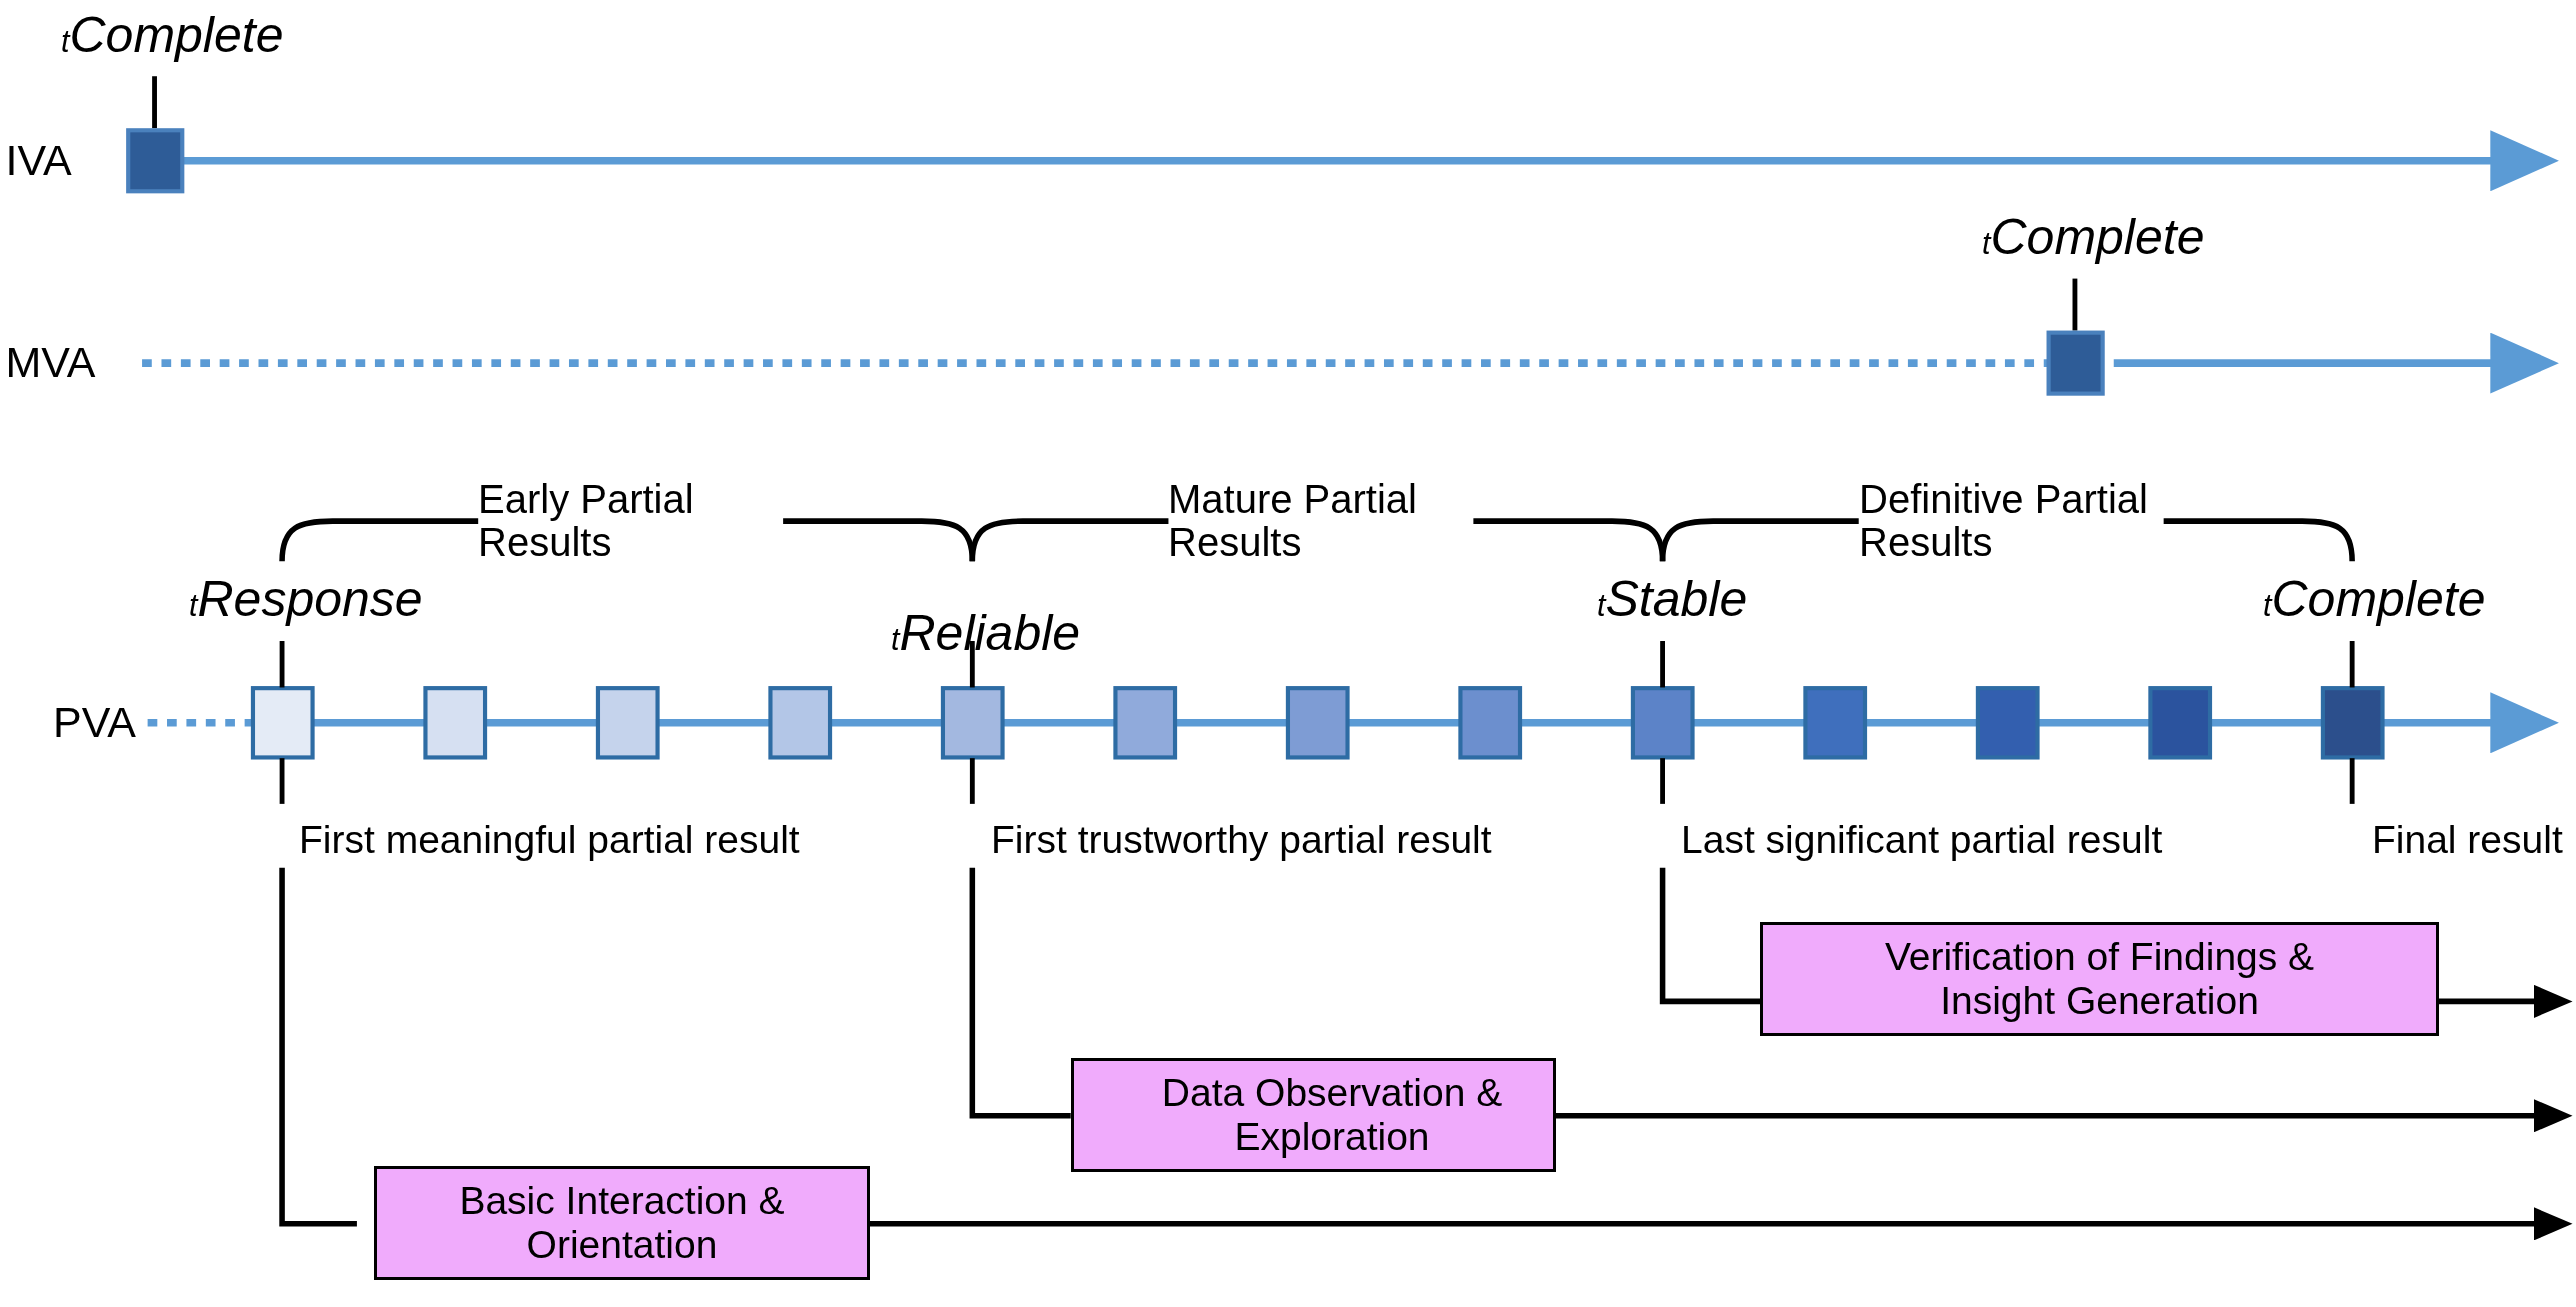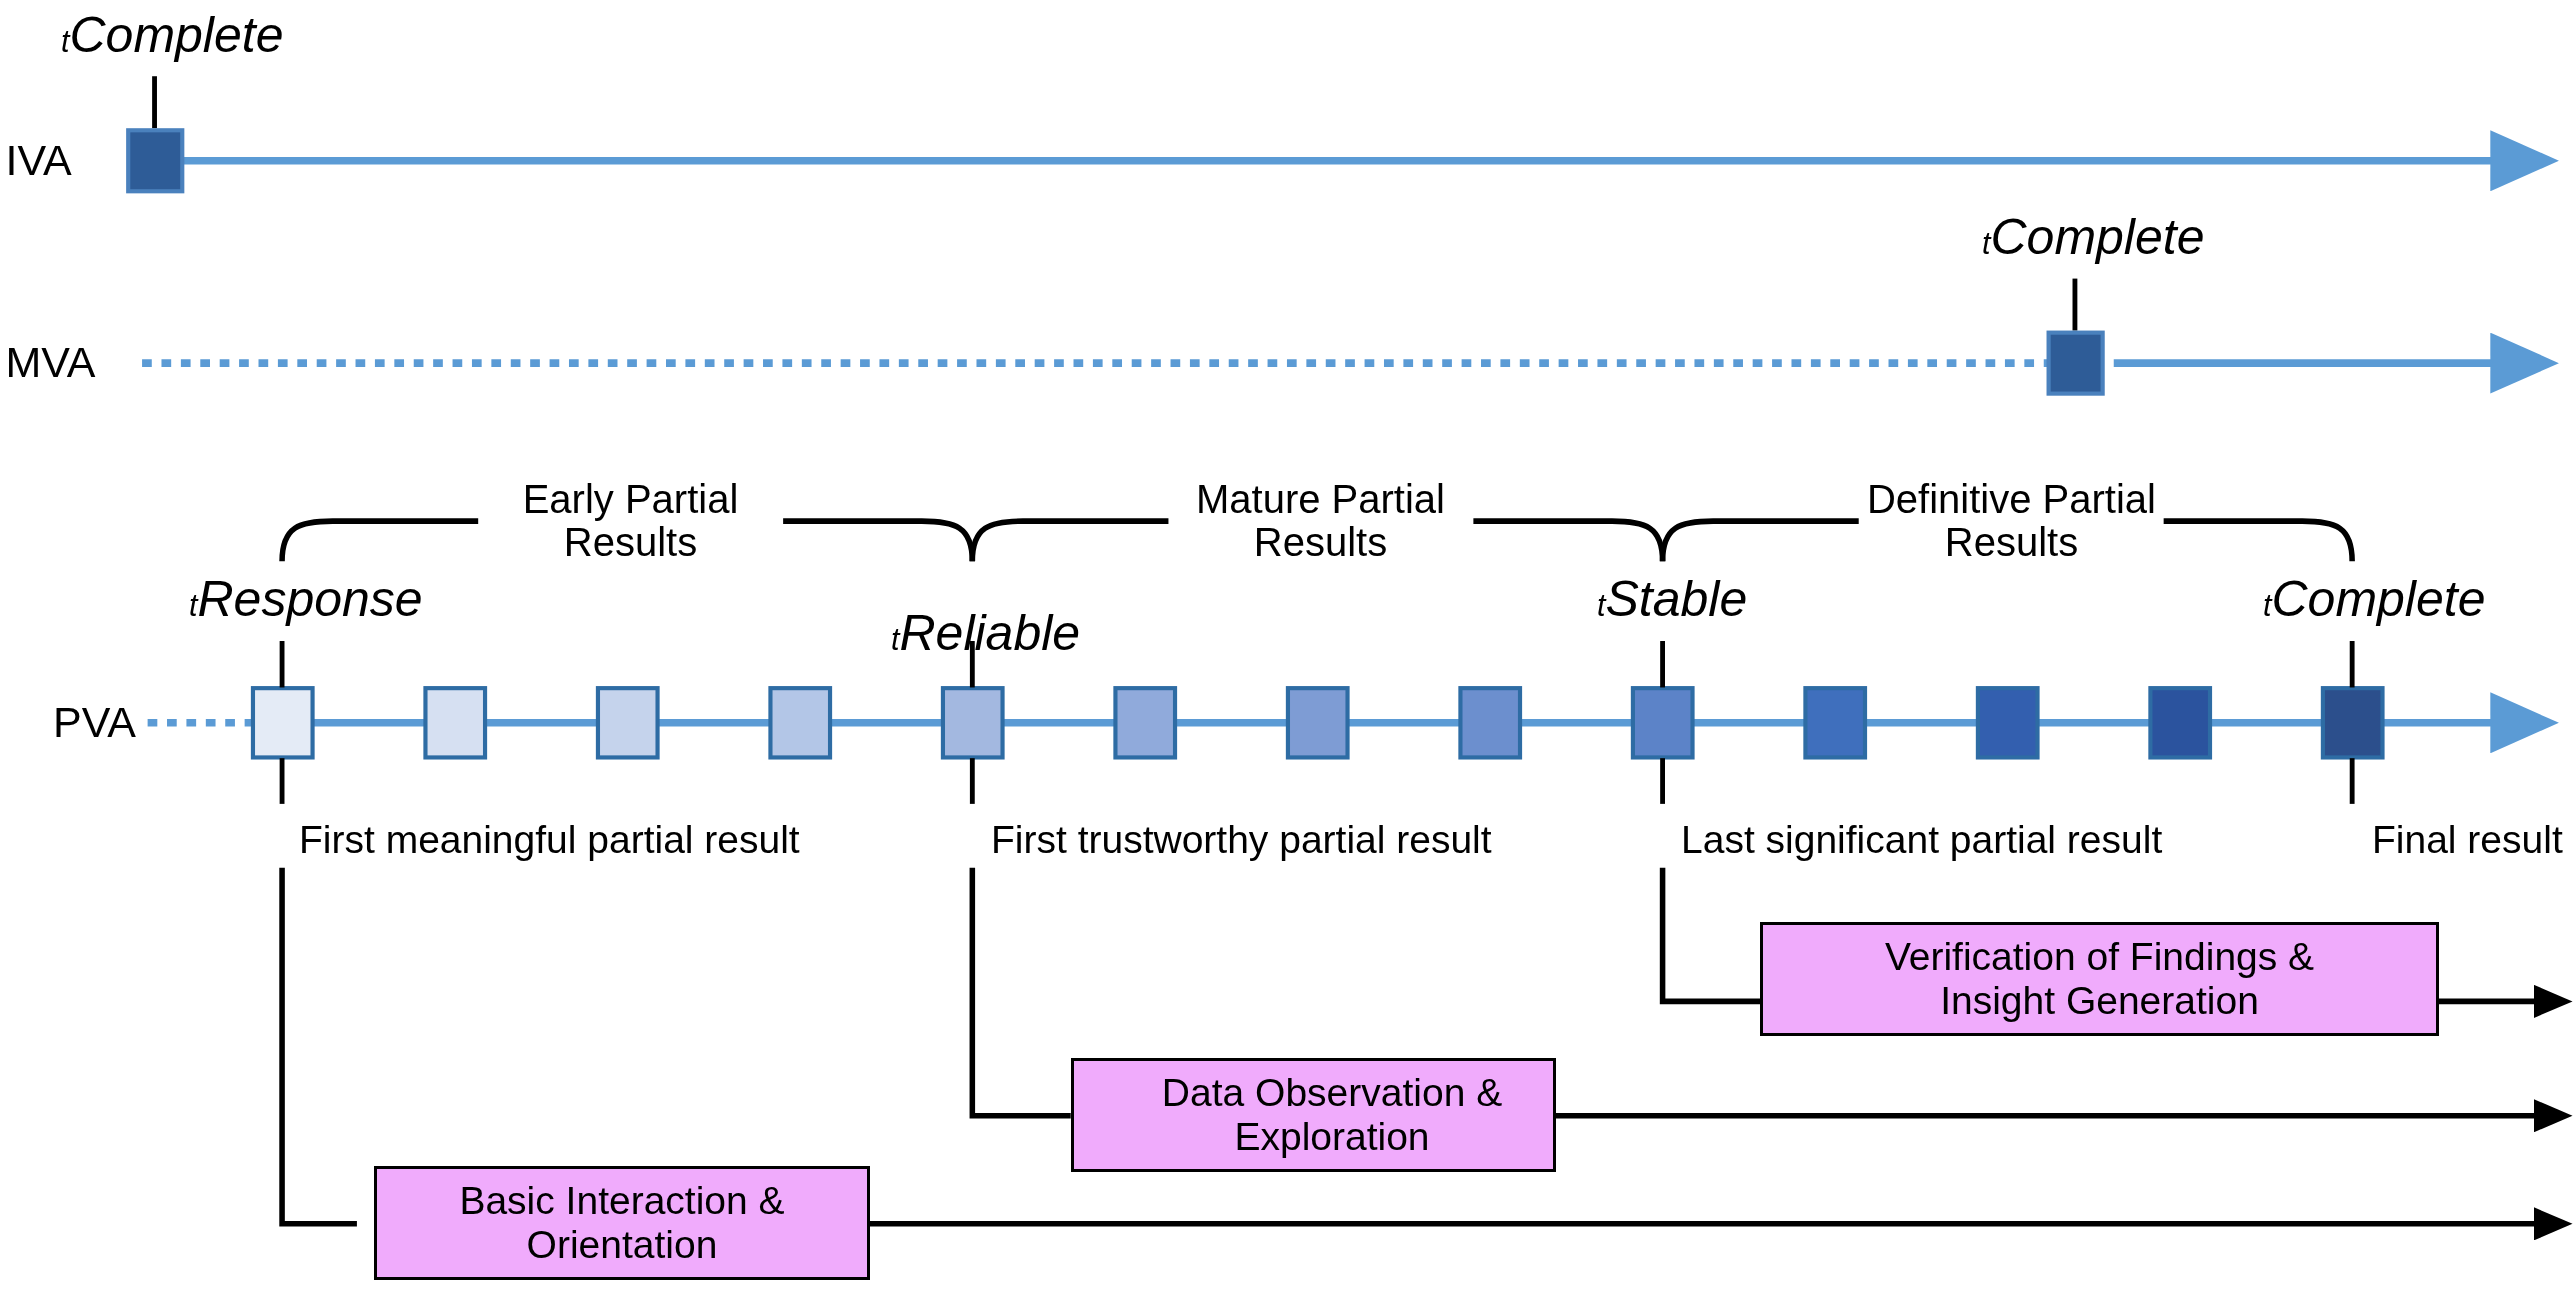--- a/index.html
+++ b/index.html
@@ -5,21 +5,21 @@
   html,body{margin:0;padding:0;background:#ffffff;}
   body{width:2576px;height:1307px;position:relative;overflow:hidden;
        font-family:"Liberation Sans","DejaVu Sans",sans-serif;}
   #stage{position:absolute;inset:0;width:2576px;height:1307px;}
   svg.layer{position:absolute;left:0;top:0;width:2576px;height:1307px;overflow:visible;}
   .txt{position:absolute;white-space:nowrap;color:#000;}
   .rowlabel{font-size:43px;line-height:43px;}
   .tlabel{font-style:italic;}
   .tlabel .tsub{font-size:30.5px;}
   .tlabel .tmain{font-size:50px;}
-  .phase{font-size:40px;text-align:center;line-height:43px;white-space:normal;}
+  .phase{font-size:40px;text-align:left;line-height:43px;white-space:normal;}
   .desc{font-size:39px;margin-left:36px;}
   .boxlabel{font-size:39px;text-align:center;line-height:44px;}
   .pbox{position:absolute;border:3.5px solid #000;background:#f0abfc;box-sizing:border-box;
         display:flex;align-items:center;justify-content:center;}
 </style>
 </head>
 <body>
 
 <div id="stage">
 

